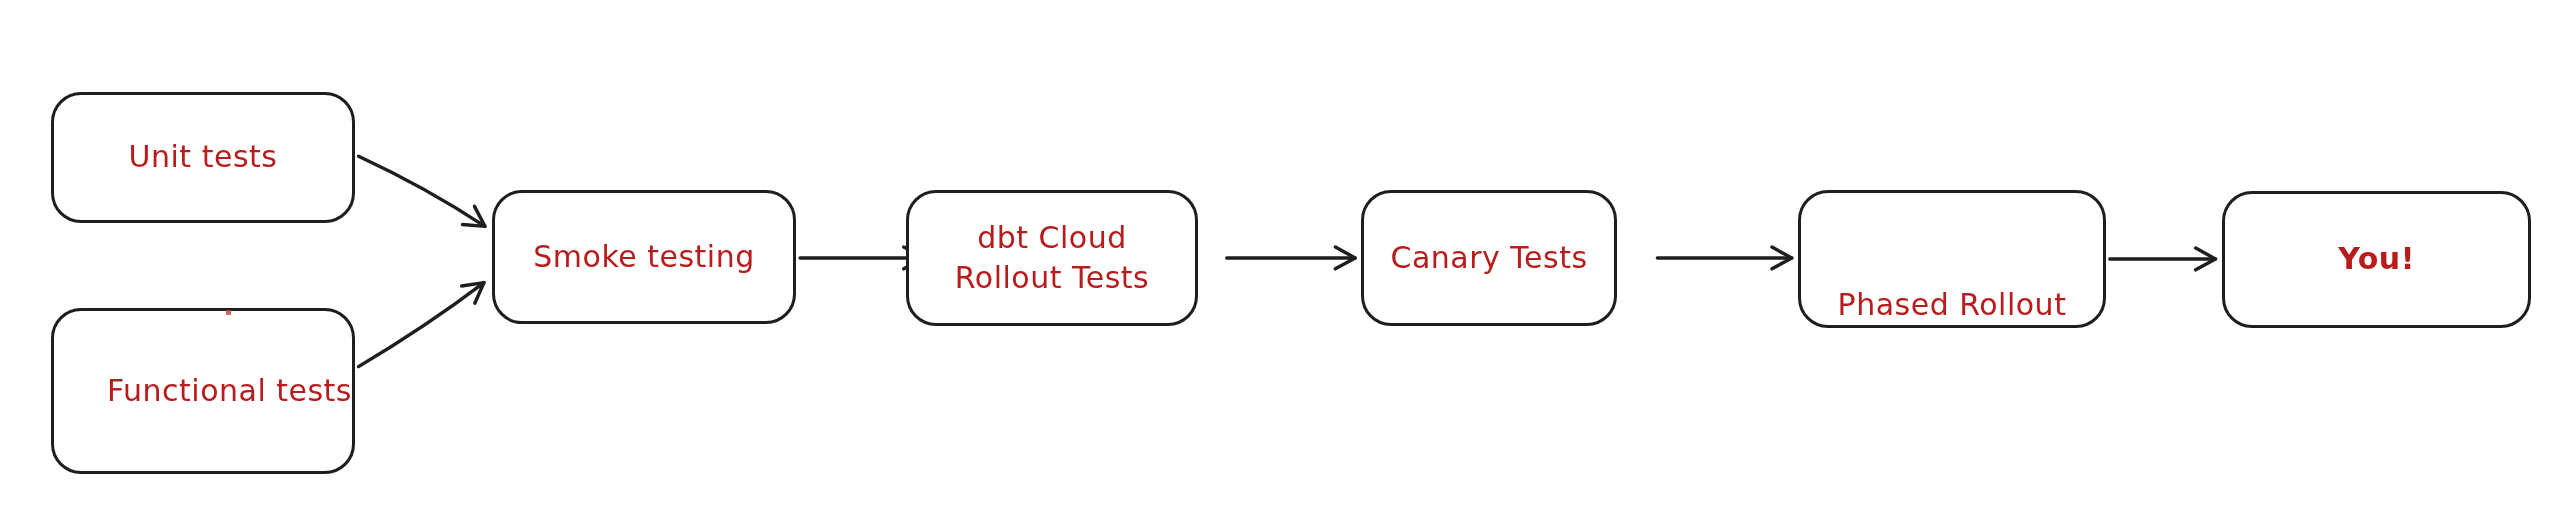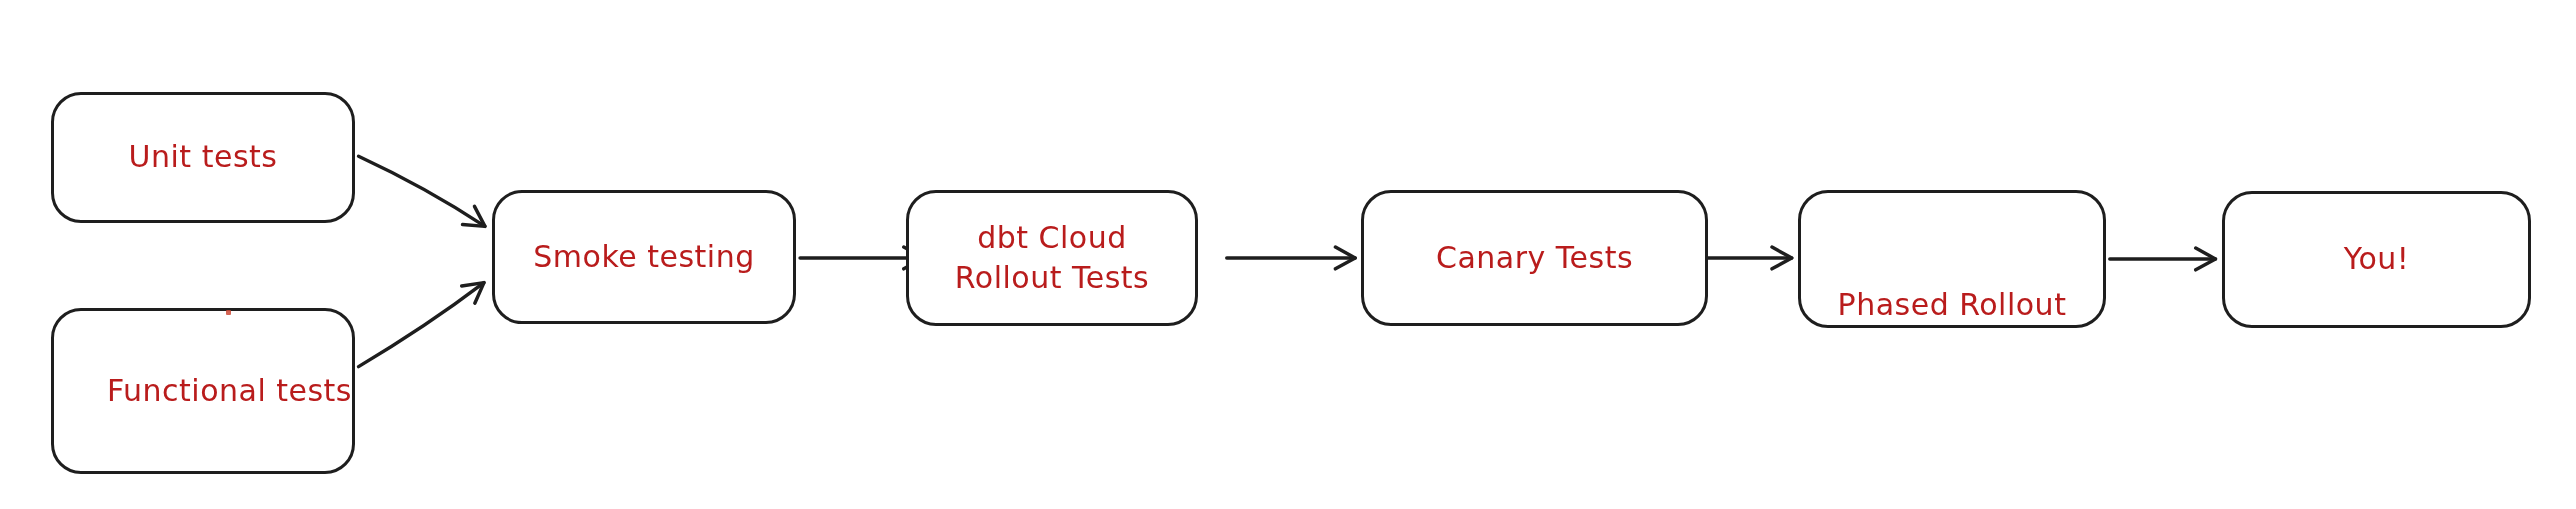--- a/index.html
+++ b/index.html
@@ -35,23 +35,23 @@
     font-size: 30px;
     line-height: 1.35;
     letter-spacing: 0.5px;
   }
   .node .label { display: block; }
   
   #node-unit-tests        { left:   51px; top:  92px; width: 304px; height: 131px; }
   #node-functional-tests  { left:   51px; top: 308px; width: 304px; height: 166px; justify-content: flex-end; }
   #node-smoke-testing     { left:  492px; top: 190px; width: 304px; height: 134px; }
   #node-dbt-cloud         { left:  906px; top: 190px; width: 292px; height: 136px; }
-  #node-canary-tests      { left: 1361px; top: 190px; width: 347px; height: 136px; }
+  #node-canary-tests      { left: 1361px; top: 190px; width: 256px; height: 136px; }
   #node-phased-rollout    { left: 1798px; top: 190px; width: 308px; height: 138px; align-items: flex-end; }
-  #node-you               { left: 2222px; top: 191px; width: 309px; height: 137px; }
+  #node-you               { left: 2222px; top: 191px; width: 309px; height: 137px; font-weight: bold; }
   .edge {
     fill: none;
     stroke: #1e1e1e;
     stroke-width: 3.5px;
     stroke-linecap: round;
   }
   #stray-red-dot {
     position: absolute;
     left: 226px; top: 310px;
     width: 5px; height: 5px;

